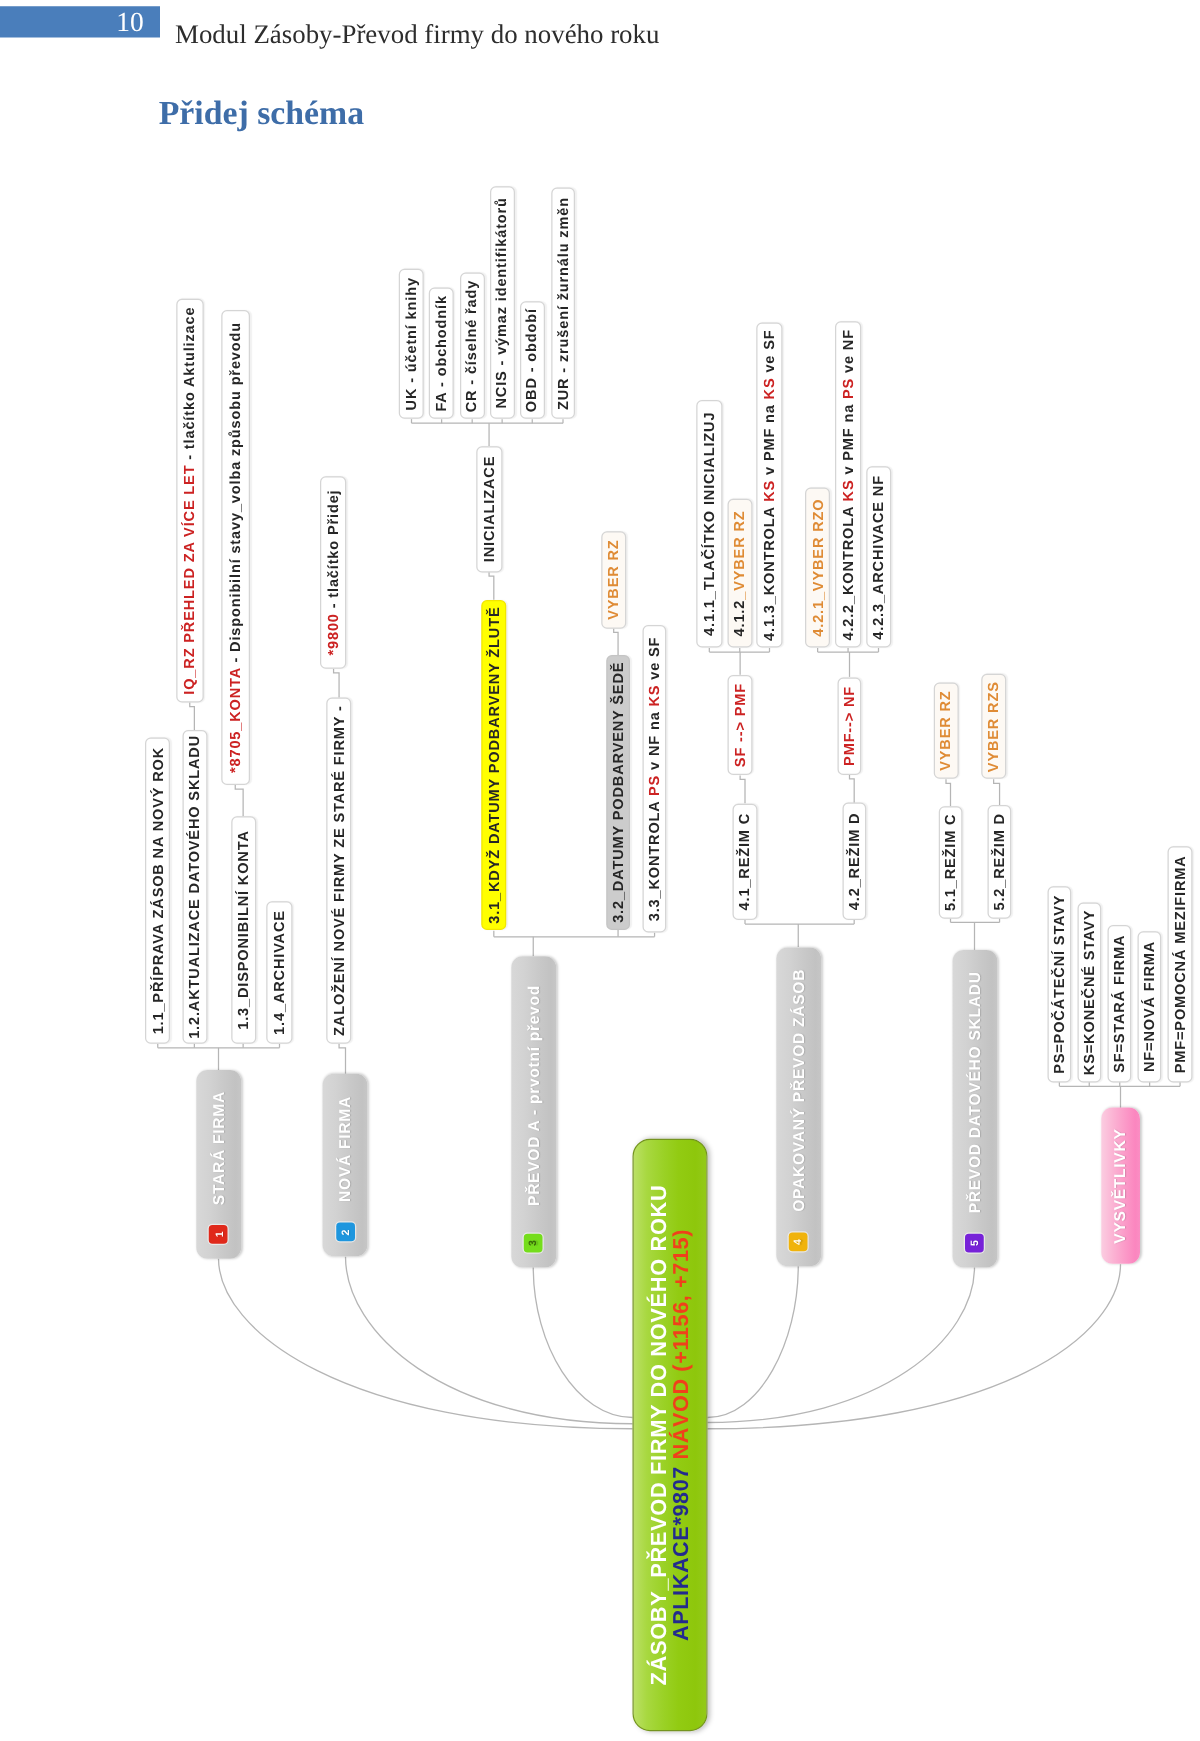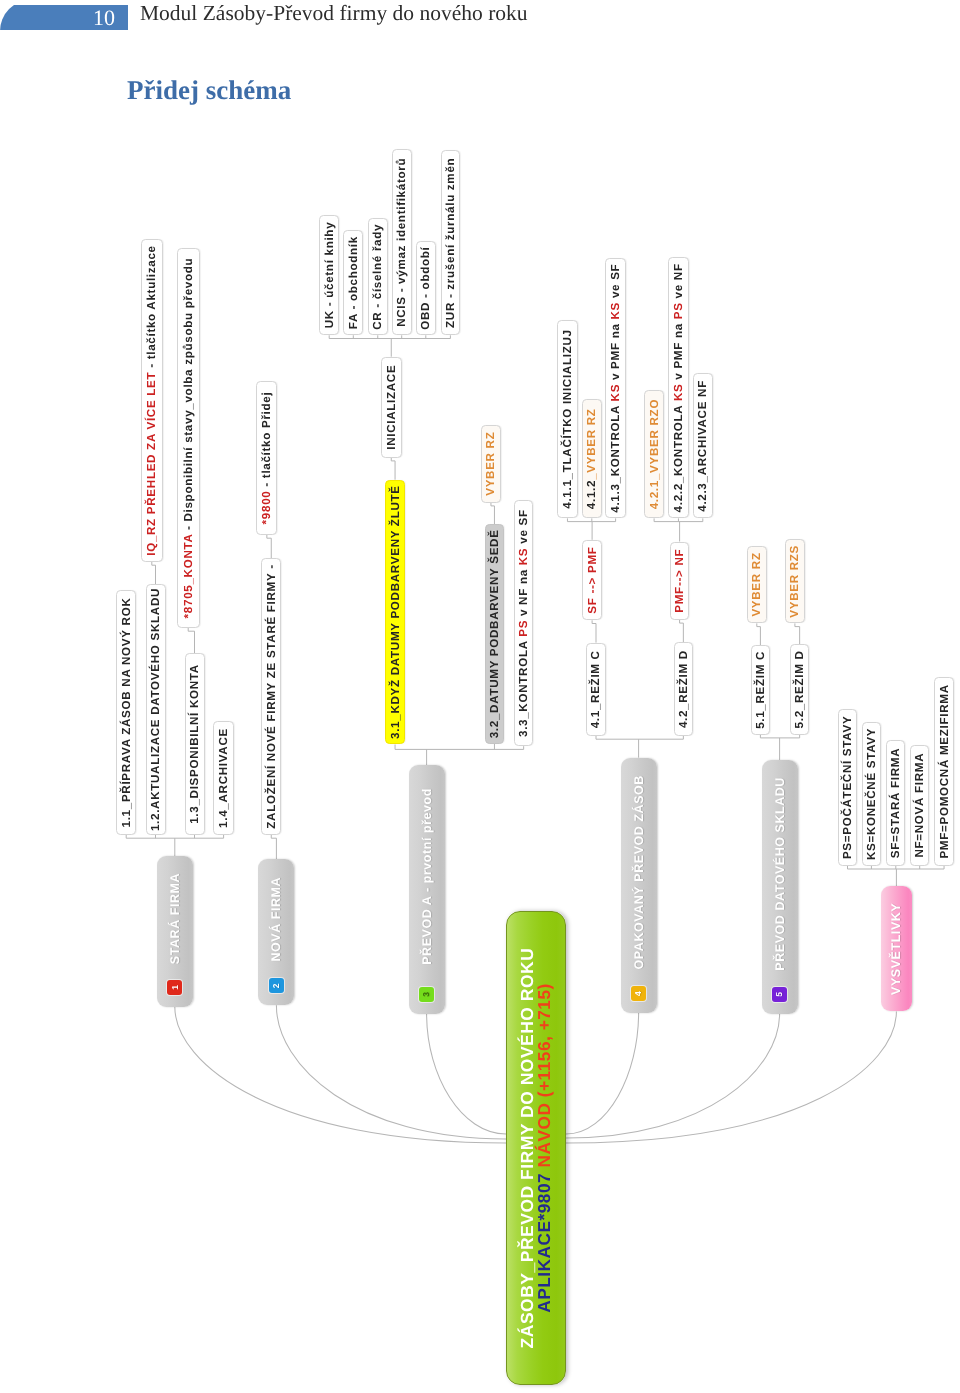--- a/index.html
+++ b/index.html
@@ -1,25 +1,25 @@
 <!DOCTYPE html>
 <html><head>
 <meta charset="utf-8">
 <style>
   html,body{margin:0;padding:0;}
   body{width:960px;height:1393px;background:#ffffff;overflow:hidden;
        font-family:"Liberation Sans",sans-serif;
        -webkit-font-smoothing:antialiased;text-rendering:geometricPrecision;}
-  #page{position:relative;width:960px;height:1393px;overflow:hidden;border-radius:31px;}
+  #page{position:relative;width:960px;height:1393px;overflow:hidden;}
 
   
   .hdr-band{position:absolute;left:0;top:5px;width:128px;height:25px;background:#4a7ebb;}
   .hdr-num{position:absolute;left:0;top:5px;width:115px;height:25px;line-height:25px;
            text-align:right;color:#ffffff;font-family:"Liberation Serif",serif;font-size:22px;}
-  .hdr-title{position:absolute;left:140px;top:1px;height:25px;line-height:25px;
+  .hdr-title{position:absolute;left:140px;top:15px;height:25px;line-height:25px;
              color:#2d2d2d;font-family:"Liberation Serif",serif;font-size:21.5px;}
   .sect{position:absolute;left:127px;top:75px;color:#3e6da8;
         font-family:"Liberation Serif",serif;font-weight:bold;font-size:27px;}
 
   
   #maprot{position:absolute;left:0;top:0;width:1393px;height:960px;
           transform-origin:0 0;transform:rotate(-90deg) translate(-1393px,0);}
   #map{position:absolute;left:0;top:0;width:1393px;height:960px;}
   #links{position:absolute;left:0;top:0;width:1393px;height:960px;overflow:visible;}
 

